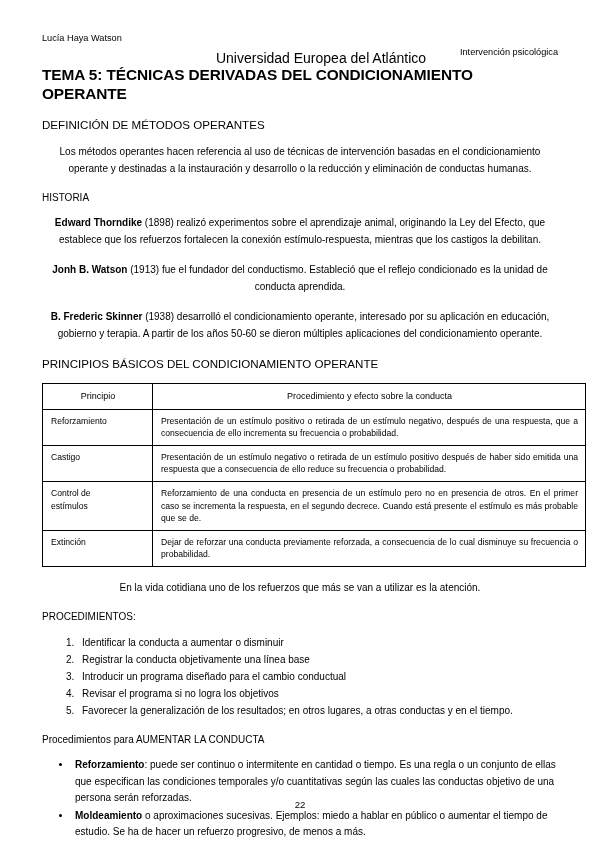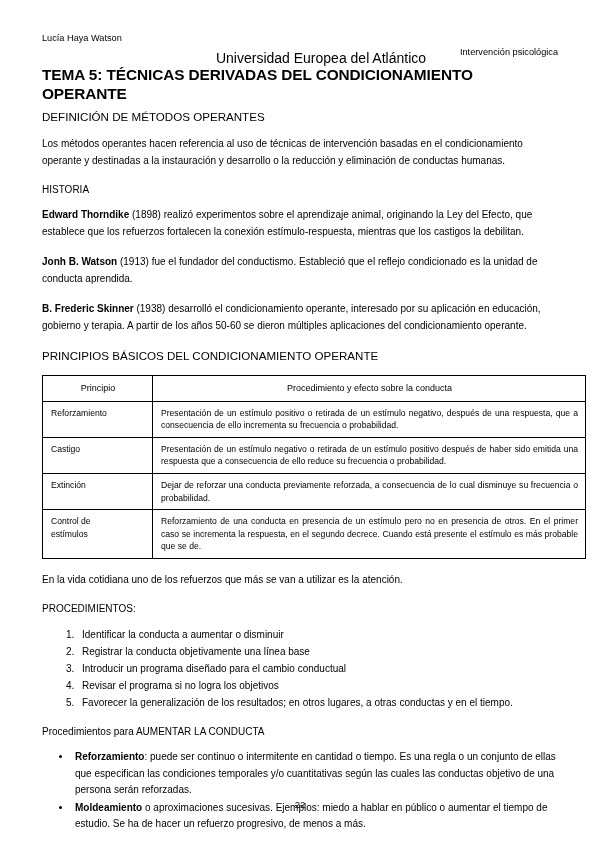--- a/index.html
+++ b/index.html
@@ -51,21 +51,21 @@
     text-align: center;
     font-size: 14px;
     line-height: 12px;
     margin: 0 0 1px 0;
     padding-left: 42px;
   }
   h1.doc-title {
     font-size: 15.4px;
     font-weight: bold;
     line-height: 19px;
-    margin: 0 0 6px 0;
+    margin: 0 0 14px 0;
     letter-spacing: -0.1px;
   }
 
   
   h2.section-heading {
     font-size: 11.6px;
     font-weight: normal;
     line-height: 15px;
     margin: 0 0 12px 0;
   }
@@ -75,21 +75,21 @@
     font-size: 10px;
     line-height: 14px;
     margin: 0 0 10px 0;
   }
 
   
   p.para {
     font-size: 10px;
     line-height: 16.5px;
     margin: 0 0 14px 0;
-    text-align: left;
+    text-align: center;
   }
   p.para:last-child { margin-bottom: 0; }
   .b { font-weight: bold; }
 
   
   table.principles {
     border-collapse: collapse;
     width: 544px;
     margin: 0 0 13px 0;
     table-layout: fixed;
@@ -197,27 +197,27 @@
       <tbody>
         <tr>
           <td class="name">Reforzamiento</td>
           <td class="proc">Presentación de un estímulo positivo o retirada de un estímulo negativo, después de una respuesta, que a consecuencia de ello incrementa su frecuencia o probabilidad.</td>
         </tr>
         <tr>
           <td class="name">Castigo</td>
           <td class="proc">Presentación de un estímulo negativo o retirada de un estímulo positivo después de haber sido emitida una respuesta que a consecuencia de ello reduce su frecuencia o probabilidad.</td>
         </tr>
         <tr>
-          <td class="name">Extinción</td>
-          <td class="proc">Dejar de reforzar una conducta previamente reforzada, a consecuencia de lo cual disminuye su frecuencia o probabilidad.</td>
-        </tr>
-        <tr>
           <td class="name">Control de
 estímulos</td>
           <td class="proc">Reforzamiento de una conducta en presencia de un estímulo pero no en presencia de otros. En el primer caso se incrementa la respuesta, en el segundo decrece. Cuando está presente el estímulo es más probable que se de.</td>
+        </tr>
+        <tr>
+          <td class="name">Extinción</td>
+          <td class="proc">Dejar de reforzar una conducta previamente reforzada, a consecuencia de lo cual disminuye su frecuencia o probabilidad.</td>
         </tr>
       </tbody>
     </table>
 
     <p class="para">En la vida cotidiana uno de los refuerzos que más se van a utilizar es la atención.</p>
 
     <div class="small-heading">PROCEDIMIENTOS:</div>
 
     <ol class="numbered">
       <li>Identificar la conducta a aumentar o disminuir</li>

